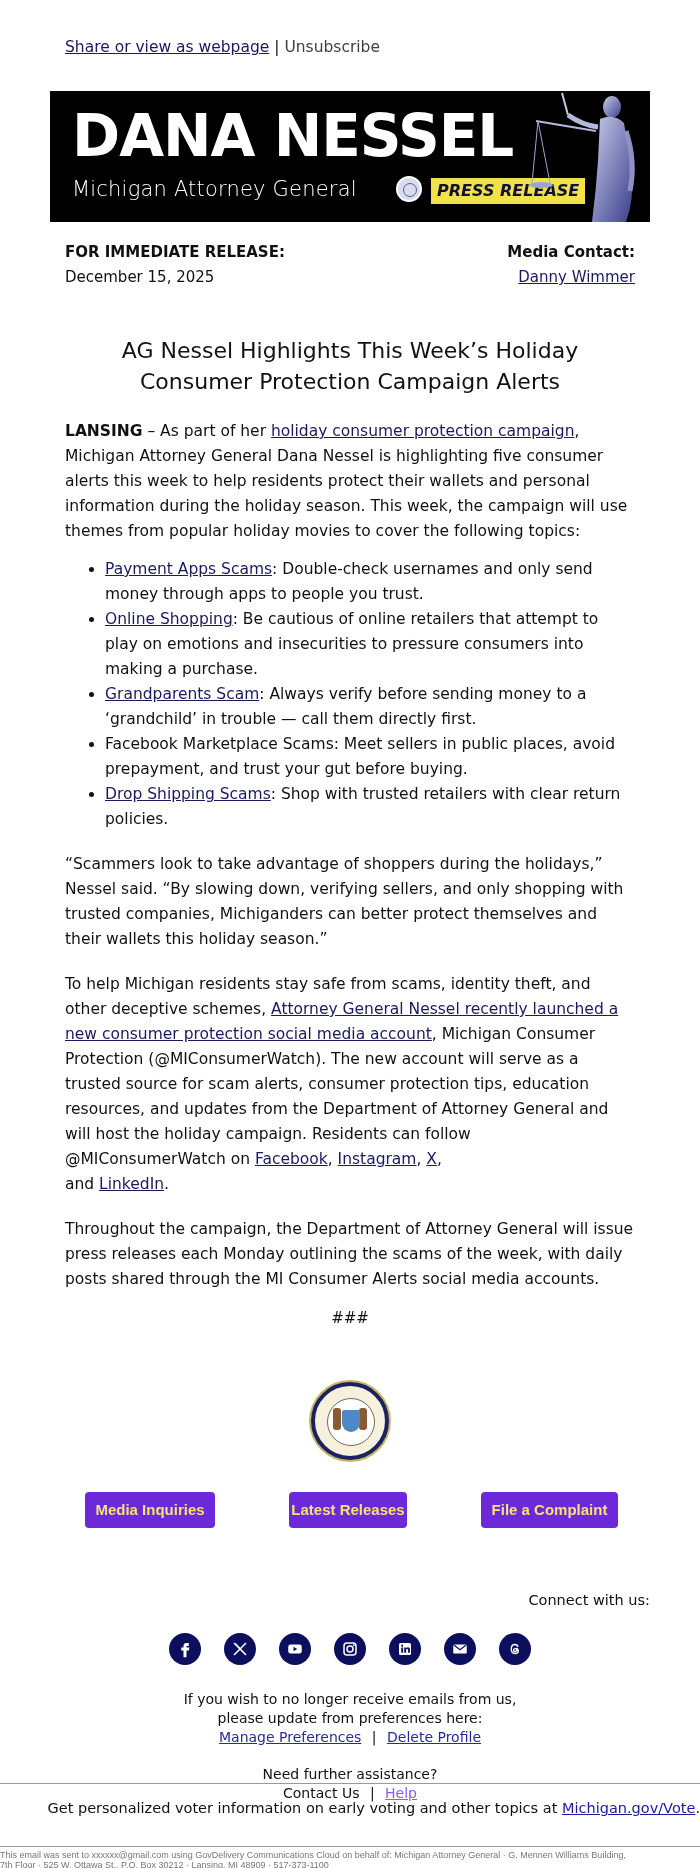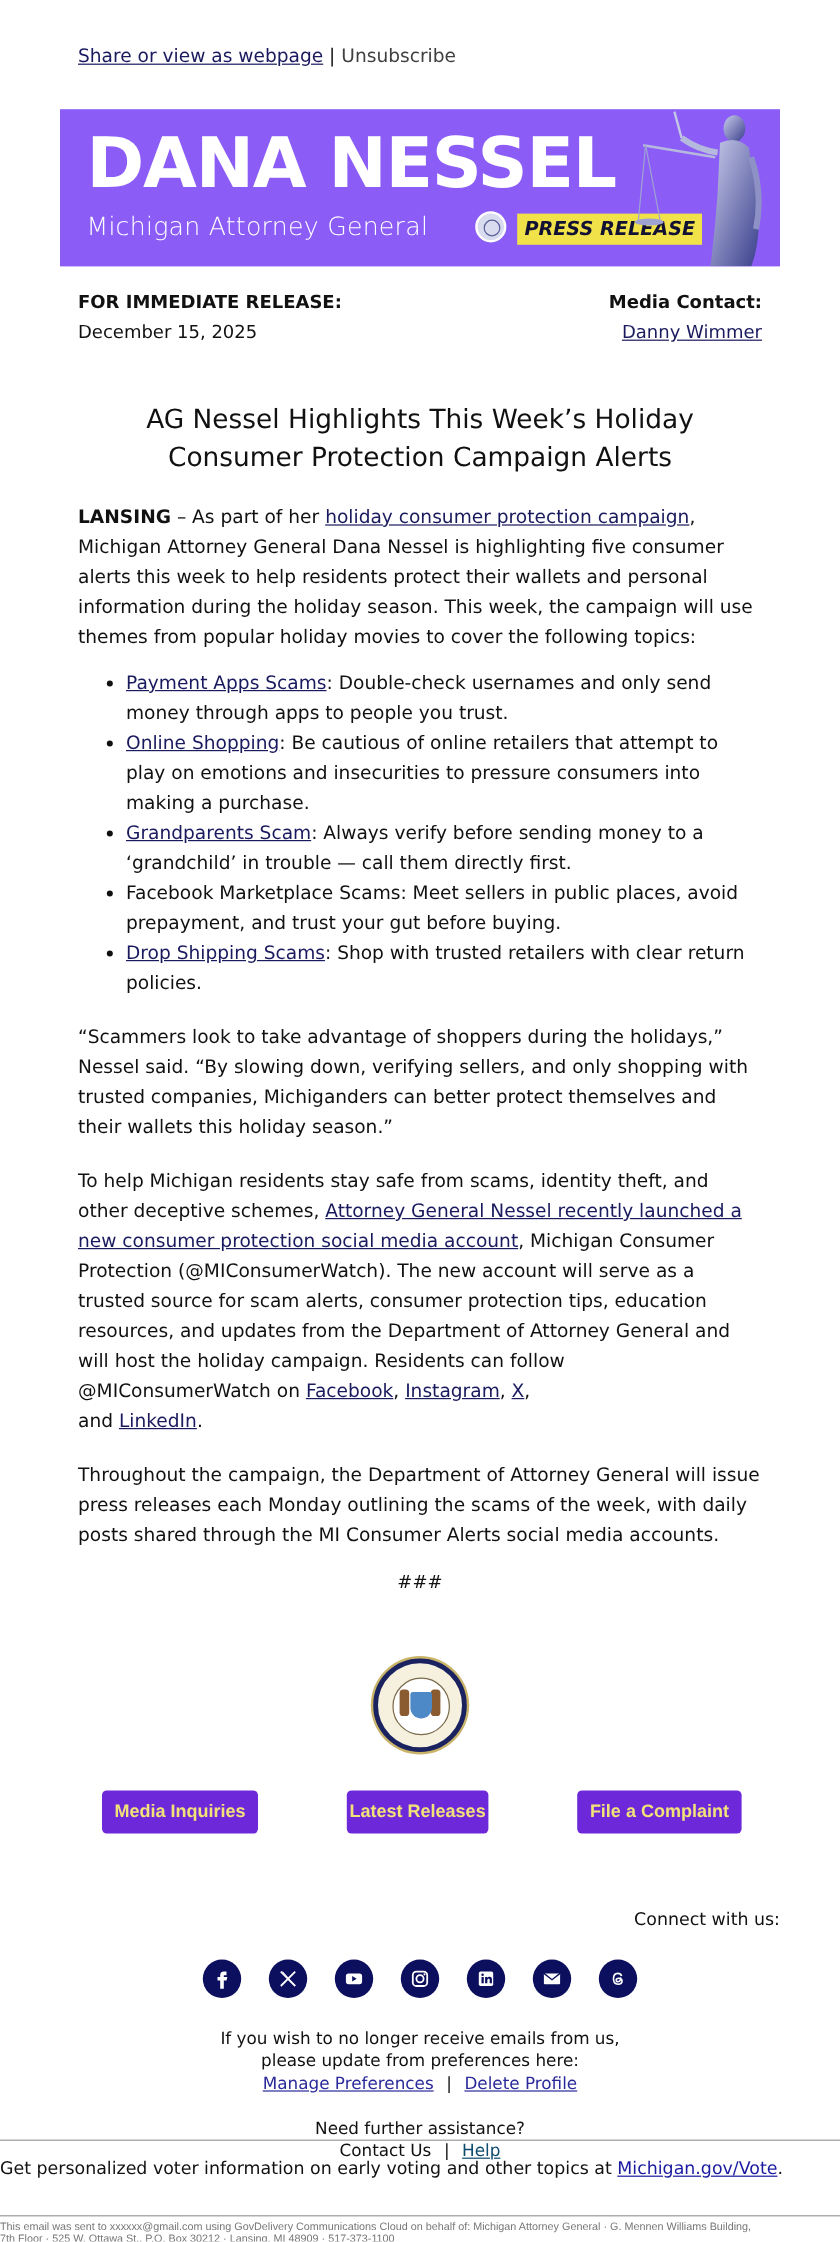--- a/index.html
+++ b/index.html
@@ -3,21 +3,21 @@
 <meta charset="utf-8">
 <style>
   html, body { margin: 0; padding: 0; background: #ffffff; }
   body { width: 700px; min-height: 1868px; position: relative; font-family: "Liberation Sans", sans-serif; color: #111111; }
   a { color: #1a1a5e; text-decoration: underline; }
   .wrap { width: 600px; margin: 0 auto; position: relative; }
   .top-links { padding-top: 38px; padding-left: 15px; font-family: "DejaVu Sans", sans-serif; font-size: 15.5px; height: 53px; box-sizing: border-box; }
   .top-links .sep { color: #111; }
   .top-links .unsub { color: #404040; text-decoration: none; }
 
-  .banner { margin-top: 38px; width: 600px; height: 131px; background: #8b5cf6; position: relative; overflow: hidden; }
+  .banner { margin-top: 38px; width: 600px; height: 131px; background: #000000; position: relative; overflow: hidden; }
   .banner .name { position: absolute; left: 22px; top: 16px; font-family: "DejaVu Sans", sans-serif; font-weight: bold; font-size: 58px; letter-spacing: -1px; color: #ffffff; line-height: 1; }
   .banner .sub { position: absolute; left: 22px; top: 86px; font-family: "DejaVu Sans", sans-serif; font-size: 21px; color: #ffffff; font-weight: 300; letter-spacing: 0.2px; }
   .banner .seal-small { position: absolute; left: 346px; top: 85px; width: 26px; height: 26px; border-radius: 50%; background: #d9dcef; border: 2px solid #ffffff; box-sizing: border-box; }
   .banner .seal-small::after { content: ""; position: absolute; left: 5px; top: 5px; width: 12px; height: 12px; border-radius: 50%; border: 1px solid #5a5f99; }
   .banner .press { position: absolute; left: 381px; top: 87px; background: #f1e24a; color: #111133; font-family: "DejaVu Sans", sans-serif; font-weight: bold; font-style: italic; font-size: 16px; padding: 2px 6px; line-height: 22px; }
   .banner .statue { position: absolute; right: 8px; top: 0; width: 120px; height: 131px; }
 
   .meta { display: flex; justify-content: space-between; padding: 18px 15px 0 15px; font-family: "DejaVu Sans", sans-serif; font-size: 15px; }
   .meta .label { font-weight: bold; line-height: 25px; }
   .meta .val { line-height: 25px; }
@@ -45,25 +45,25 @@
   .btn.b3 { width: 137px; }
 
   .connect { text-align: right; margin-top: 64px; font-family: "DejaVu Sans", sans-serif; font-size: 14.5px; }
   .socials { display: flex; justify-content: center; gap: 23px; margin-top: 25px; }
   .soc { width: 32px; height: 32px; border-radius: 50%; background: #0b0f5e; display: flex; align-items: center; justify-content: center; color: #fff; cursor: pointer; }
   .soc svg { width: 18px; height: 18px; }
 
   .prefs { text-align: center; margin-top: 25px; font-family: "DejaVu Sans", sans-serif; font-size: 14px; line-height: 19px; }
   .prefs a { color: #2a2a9a; }
   .assist { text-align: center; margin-top: 18px; font-family: "DejaVu Sans", sans-serif; font-size: 14px; line-height: 19px; }
-  .assist a { color: #0c4a6e; }
+  .assist a { color: #8b5cf6; }
   .pipe { padding: 0 6px; }
 
   .hr { position: absolute; left: 0; width: 700px; height: 1px; background: #9a9a9a; }
-  .voter { position: absolute; left: 0; width: 700px; top: 1800px; text-align: left; font-family: "DejaVu Sans", sans-serif; font-size: 14.5px; }
+  .voter { position: absolute; left: 0; width: 700px; top: 1800px; text-align: right; font-family: "DejaVu Sans", sans-serif; font-size: 14.5px; }
   .voter a { color: #1a1aa0; }
   .footer { position: absolute; left: 0; top: 1850px; width: 700px; font-family: "Liberation Sans", sans-serif; font-size: 9px; line-height: 10px; color: #777; }
 </style>
 </head>
 <body>
 
 <div class="wrap">
 
   <div class="top-links">
     <a href="#">Share or view as webpage</a>

